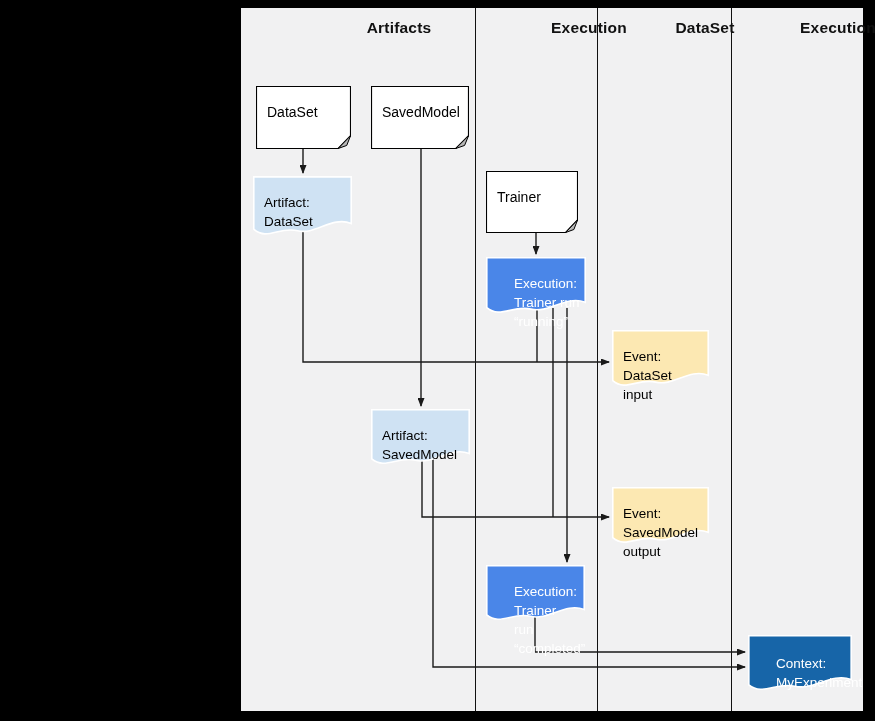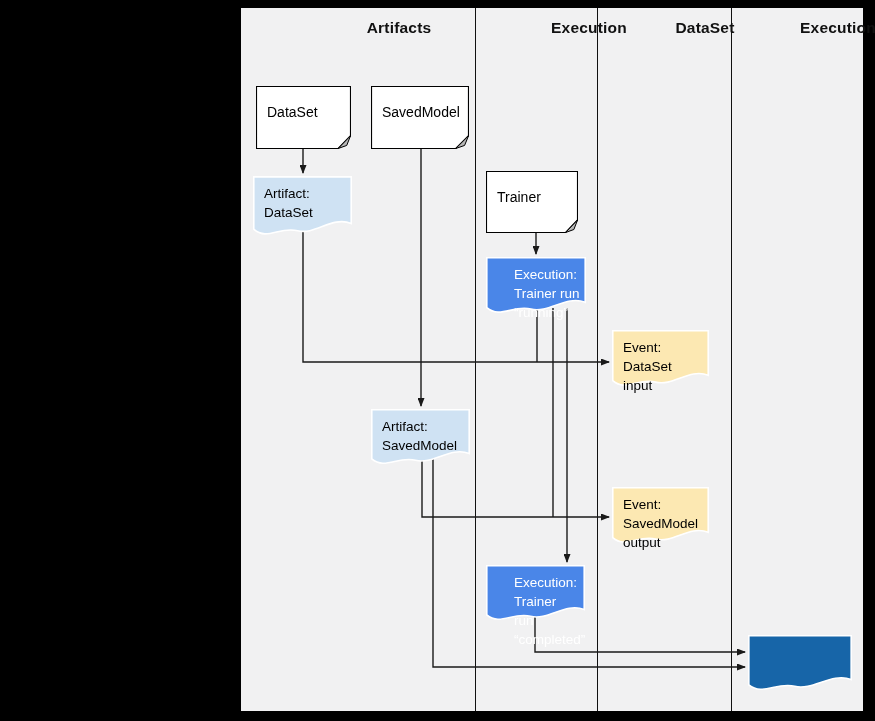--- a/index.html
+++ b/index.html
@@ -32,21 +32,21 @@
   .node.event .wavy-body{fill:var(--event-fill,#fce8b2);}
   .node.context .wavy-body{fill:var(--context-fill,#1765a8);}
   .label{
     position:relative;z-index:2;white-space:pre-line;
     font-size:13.5px;line-height:19px;color:var(--text-dark,#000);
   }
   .node.doc .label{
     height:100%;display:flex;align-items:center;
     padding:0 6px 10px 11px;box-sizing:border-box;font-size:14px;
   }
-  .node.wavy .label{padding:8px 6px 0 11px;}
+  .node.wavy .label{padding:8px 6px 0 11px;margin-top:9px;}
   .node.execution .label,.node.context .label{color:var(--text-light,#fff);padding-left:28px;}
 </style>
 </head>
 <body>
 
 <div class="panel">
   <div class="divider" style="left:234px"></div>
   <div class="divider" style="left:356px"></div>
   <div class="divider" style="left:490px"></div>
 </div>
@@ -148,13 +148,15 @@
   </svg>
   <div class="label">Execution:
 Trainer run
 “completed”</div>
 </div>
 
 <div class="node wavy context" style="left:748px;top:635px;width:104px;height:60px">
   <svg class="shape" viewBox="0 0 100 62" preserveAspectRatio="none">
     <path class="wavy-body" vector-effect="non-scaling-stroke" d="M0.8,0.8 H99.2 V46 C80,38.5 63,57.5 45,53 C27,48.5 14,63 0.8,51.5 Z"></path>
   </svg>
+  <div class="label" style="padding-top:10px">Context:
+MyExperiment</div>
 </div>
 
 </body></html>

